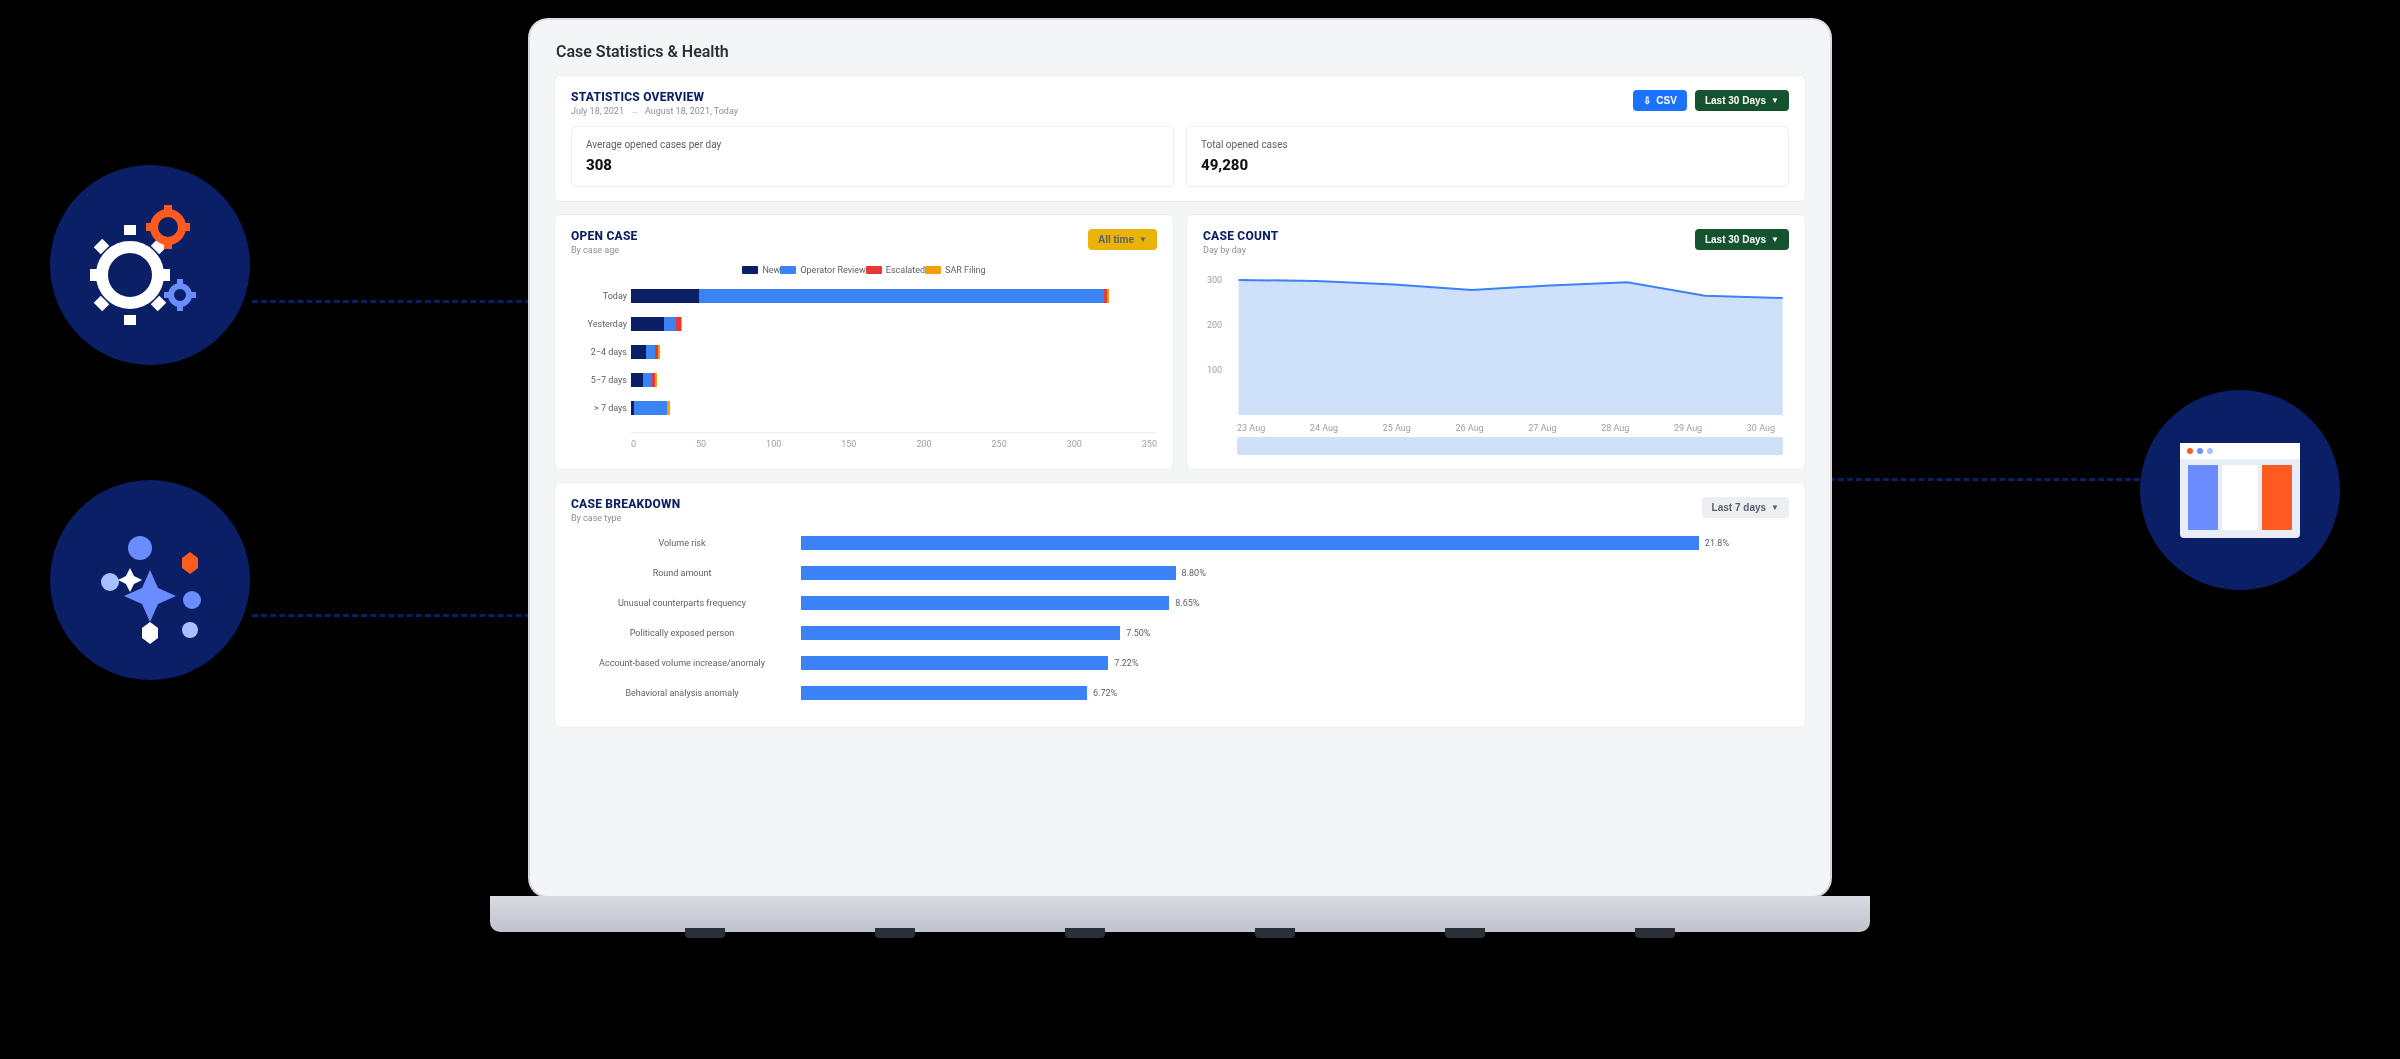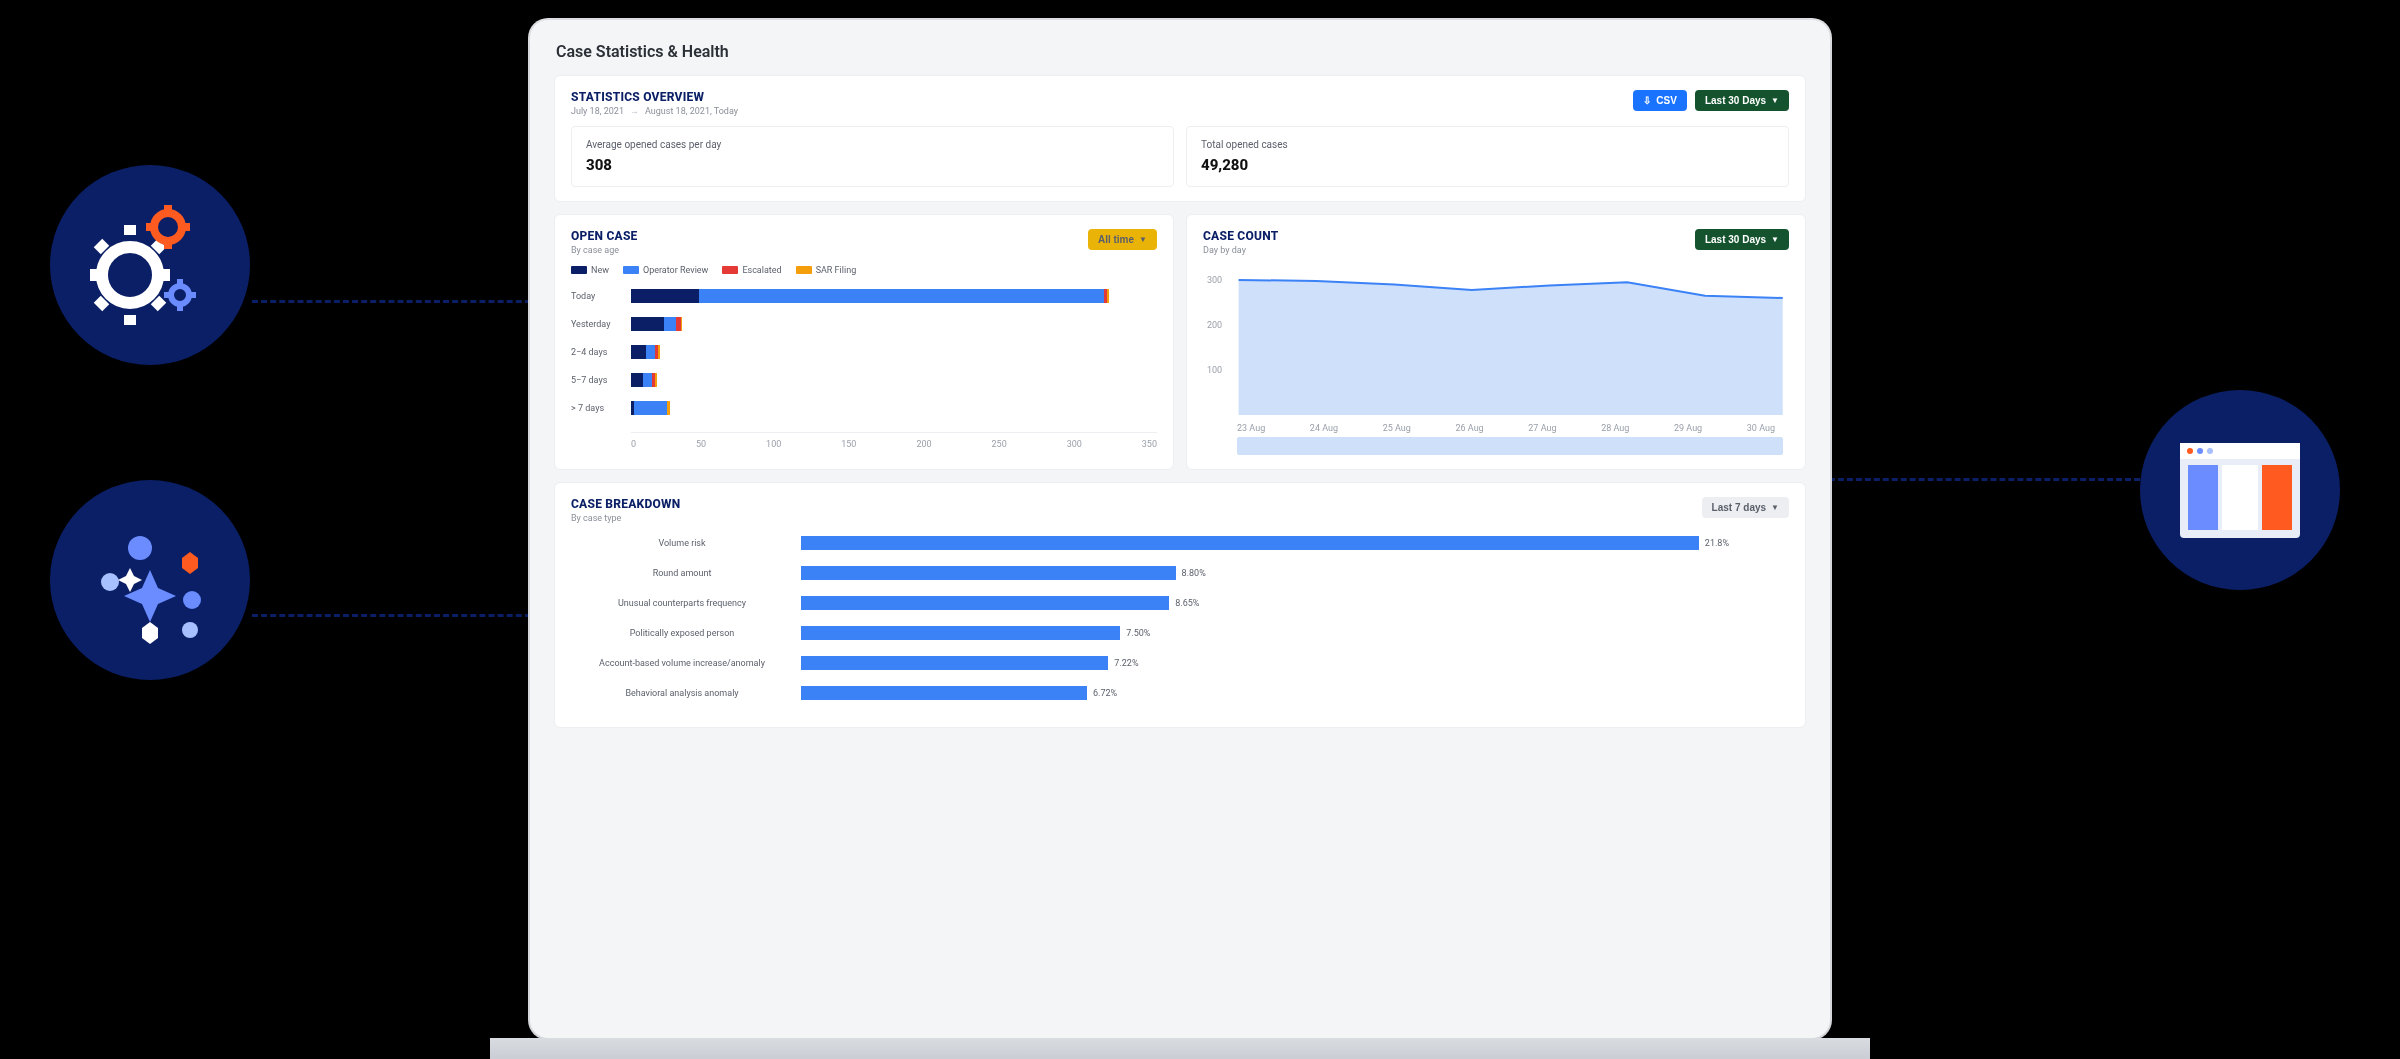--- a/index.html
+++ b/index.html
@@ -1,20 +1,20 @@
 <!DOCTYPE html>
 <html><head>
 <meta charset="utf-8">
 <style>
 * { margin: 0; padding: 0; box-sizing: border-box; }
 body { font-family: -apple-system, BlinkMacSystemFont, "Segoe UI", Roboto, Helvetica, Arial, sans-serif; background: #000; width: 2400px; height: 1059px; position: relative; overflow: hidden; }
 
 
 .laptop { position: absolute; left: 530px; top: 20px; width: 1300px; }
-.laptop-screen { background: #f4f5f7; border-radius: 18px; padding: 18px 24px 0 24px; height: 1018px; box-shadow: 0 6px 20px rgba(0,0,0,0.15), 0 0 0 2px #e4e6ea; overflow: hidden; }
+.laptop-screen { background: #f4f5f7; border-radius: 18px; padding: 18px 24px 0 24px; height: 876px; box-shadow: 0 6px 20px rgba(0,0,0,0.15), 0 0 0 2px #e4e6ea; overflow: hidden; }
 .laptop-base { height: 36px; background: linear-gradient(#d9dce1, #bfc3ca); margin: 0 -40px; border-radius: 0 0 10px 10px; position: relative; }
 .laptop-feet { position: absolute; bottom: -6px; width: 100%; display: flex; justify-content: space-around; padding: 0 120px; }
 .foot { width: 40px; height: 10px; background: #2b2f36; border-radius: 0 0 4px 4px; }
 
 
 .page-title { font-size: 16px; font-weight: 600; color: #2b2f36; margin: 4px 0 14px 2px; }
 .panel { background: #fff; border-radius: 6px; padding: 14px 16px; margin-bottom: 12px; border: 1px solid #eceef2; }
 .panel-inner { background: #fff; border-radius: 6px; padding: 14px 16px; border: 1px solid #eceef2; }
 .row { display: flex; gap: 12px; }
 .row > * { flex: 1; }
@@ -28,27 +28,27 @@
 .btn { display: inline-flex; align-items: center; gap: 5px; font-size: 10px; padding: 5px 10px; border-radius: 4px; cursor: pointer; border: none; font-weight: 600; }
 .btn-primary { background: #1a73ff; color: #fff; }
 .btn-muted { background: #14532d; color: #fff; }
 .btn .chev { font-size: 8px; }
 
 .stat-box { border: 1px solid #eceef2; border-radius: 4px; padding: 12px 14px; }
 .stat-label { font-size: 10px; color: #5a5f6a; margin-bottom: 6px; }
 .stat-value { font-size: 15px; font-weight: 800; color: #111; }
 
 
-.legend { display: flex; gap: 14px; margin: 6px 0 12px; }
+.legend { display: flex; justify-content: center; margin: 6px 0 12px; }
 .legend-item { display: flex; align-items: center; gap: 4px; font-size: 9px; color: #5a5f6a; }
 .swatch { width: 16px; height: 8px; border-radius: 1px; }
 
 .hbar-chart { position: relative; padding-left: 60px; padding-bottom: 22px; }
 .hbar-row { display: flex; align-items: center; margin: 10px 0; height: 18px; }
-.hbar-label { position: absolute; left: 0; width: 56px; text-align: left; font-size: 9px; color: #5a5f6a; }
+.hbar-label { position: absolute; left: 0; width: 56px; text-align: right; font-size: 9px; color: #5a5f6a; }
 .hbar-track { position: relative; height: 14px; width: 100%; }
 .hbar-seg { position: absolute; top: 0; bottom: 0; }
 .xaxis { position: absolute; left: 60px; right: 0; bottom: 0; border-top: 1px solid #eceef2; display: flex; justify-content: space-between; font-size: 9px; color: #9aa0aa; padding-top: 6px; }
 
 .area-chart { position: relative; height: 190px; margin-top: 8px; }
 .area-chart svg { width: 100%; height: 100%; }
 .area-xaxis { position: absolute; left: 34px; right: 14px; bottom: 22px; display: flex; justify-content: space-between; font-size: 9px; color: #9aa0aa; }
 .ytick { position: absolute; left: 4px; font-size: 9px; color: #9aa0aa; transform: translateY(-50%); }
 .brush { position: absolute; left: 34px; right: 6px; bottom: 0; height: 18px; background: #cfe0fb; border-radius: 2px; }
 

